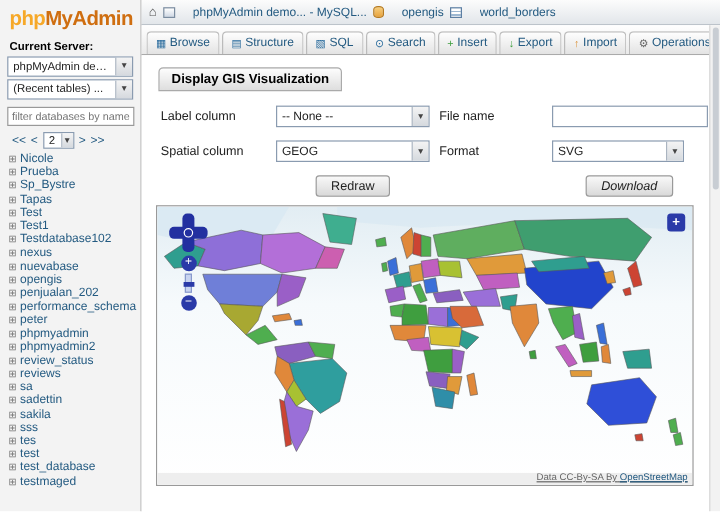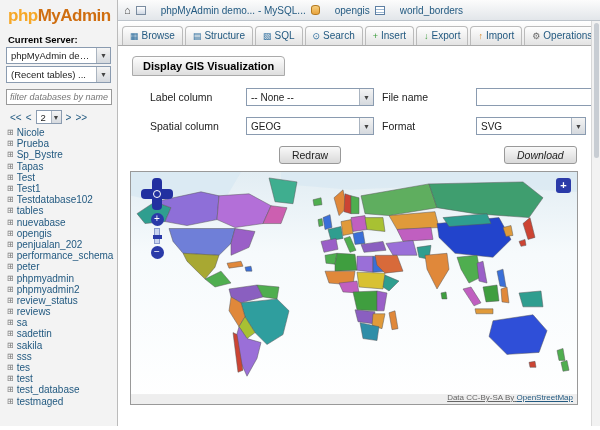--- a/index.html
+++ b/index.html
@@ -15,21 +15,21 @@
   .srv-label { font-size:9.5px; font-weight:bold; margin:4px 0 2px 8px; color:#000; }
   .fake-select { display:flex; align-items:center; justify-content:space-between;
     border:1px solid #8a9bb0; background:#fff; height:17px; padding:0 0 0 4px;
     font-size:9.5px; color:#222; overflow:hidden; white-space:nowrap; }
   .fake-select .arrow-box { width:14px; height:100%; background:linear-gradient(#f4f4f4,#d5d9de);
     border-left:1px solid #aab4c0; display:flex; align-items:center; justify-content:center;
     font-size:7px; color:#444; flex:0 0 14px; }
   .fake-select .val { overflow:hidden; text-overflow:ellipsis; white-space:nowrap; }
   .side-ctl { margin:2px 6px; }
   .filter-input { width:106px; margin:4px 6px 2px 6px; height:16px; border:1px solid #999;
-    font-size:9px; font-style:italic; padding:0 3px; color:#333; background:#fff; }
+    font-size:9px; padding:0 3px; color:#333; background:#fff; }
   .pager { display:flex; align-items:center; gap:4px; margin:3px 6px 2px 10px;
     font-size:10px; color:#235a81; }
   .pager .pg-sel { width:26px; height:14px; }
   .pager .pg-sel .arrow-box { width:10px; flex:0 0 10px; }
   .db-list { margin-top:3px; }
   .db-item { display:flex; align-items:center; height:11.2px; padding-left:7px;
     font-size:10px; color:#235a81; cursor:pointer; white-space:nowrap; }
   .db-item .plus { font-size:8px; color:#777; margin-right:3px; }
 
   
@@ -58,21 +58,21 @@
   .ic-blue { color:#2c6d9e; } .ic-green { color:#3c9e3c; } .ic-orange { color:#d88a2a; }
   .ic-gray { color:#666; }
 
   .content { flex:1; position:relative; padding:8px 14px 0 12px; background:#fff; overflow:hidden; }
 
   .gis-title { display:inline-block; border:1px solid #aaa; border-radius:4px 4px 0 0;
     background:linear-gradient(#fdfdfd,#dedede); padding:3px 10px; font-size:11px;
     font-weight:bold; color:#000; margin:2px 0 12px 2px; }
 
   .gis-form { display:grid; grid-template-columns:88px 128px 86px 150px;
-    column-gap:8px; row-gap:11px; align-items:center; font-size:10.5px; margin-left:20px; }
+    column-gap:8px; row-gap:11px; align-items:center; font-size:10.5px; margin-left:4px; }
   .fld-select { height:18px; font-size:10px; }
   .text-input { height:18px; border:1px solid #8a9bb0; background:#fff; font-size:10px; padding:0 3px; width:130px; }
   .btn { grid-row:3; border:1px solid #999; border-radius:3px; background:linear-gradient(#f9f9f9,#d9d9d9);
     font-size:10.5px; padding:2px 12px; color:#222; cursor:pointer; justify-self:center;
     font-family:"Liberation Sans", sans-serif; }
   .btn-redraw { grid-column:2; }
   .btn-download { grid-column:4; justify-self:start; margin-left:28px;font-style:italic; }
 
   .osm-row { display:flex; align-items:center; gap:5px; margin:11px 0 0 6px; font-size:10.5px; }
 
@@ -162,21 +162,21 @@
       <div class="db-item">
           <span class="plus">⊞</span>
           <span>Test1</span>
         </div>
       <div class="db-item">
           <span class="plus">⊞</span>
           <span>Testdatabase102</span>
         </div>
       <div class="db-item">
           <span class="plus">⊞</span>
-          <span>tables</span>
+          <span>nexus</span>
         </div>
       <div class="db-item">
           <span class="plus">⊞</span>
           <span>nuevabase</span>
         </div>
       <div class="db-item">
           <span class="plus">⊞</span>
           <span>opengis</span>
         </div>
       <div class="db-item">

